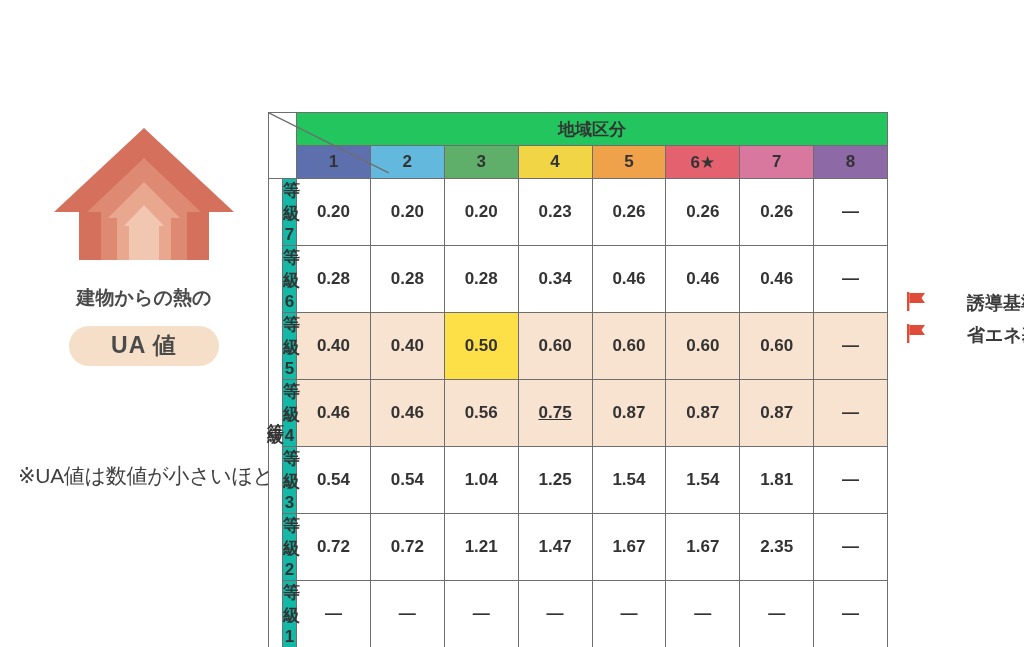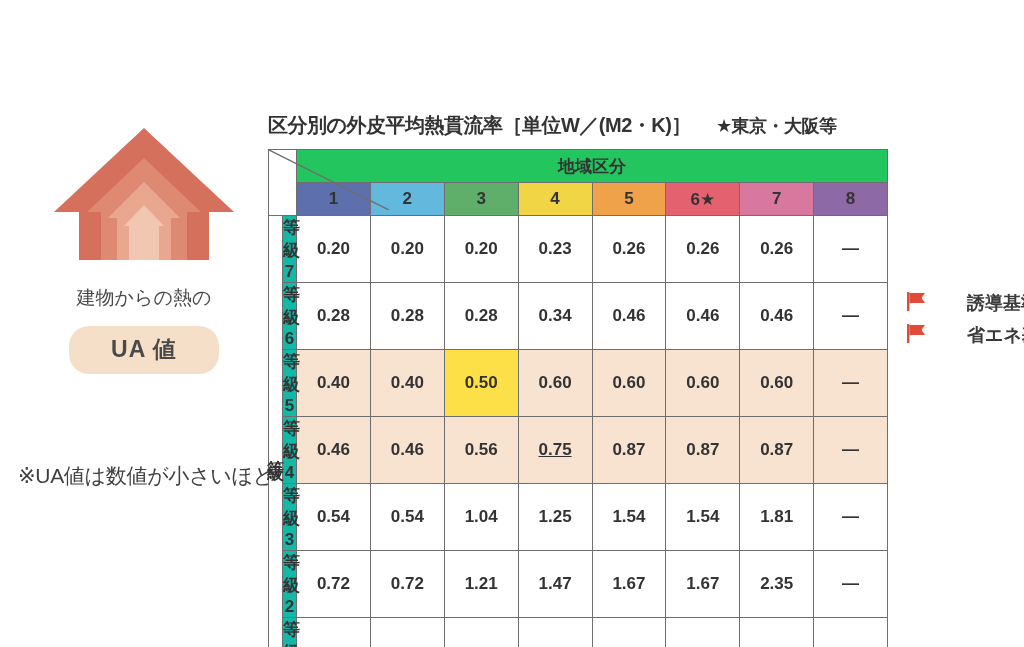--- a/index.html
+++ b/index.html
@@ -31,35 +31,35 @@
     margin: 0 auto;
     position: relative;
   }
   #house-icon svg { display: block; }
 
   #left-caption {
     margin-top: 14px;
     font-size: 19px;
     line-height: 1.45;
     color: #4a4a4a;
-    font-weight: 400;
+    font-weight: 700;
   }
 
   #left-title {
     margin-top: 16px;
     font-size: 27px;
     font-weight: 700;
     color: #e2824f;
     letter-spacing: -0.5px;
   }
 
   #ua-pill {
     margin: 14px auto 0;
     width: 150px;
-    height: 48px;
+    height: 40px;
     border-radius: 20px;
     background: #f6dfc8;
     color: #4a4a4a;
     font-size: 23px;
     font-weight: 700;
     display: flex;
     align-items: center;
     justify-content: center;
     letter-spacing: 1px;
   }
@@ -189,24 +189,20 @@
   </div>
 
 
   <div id="ua-pill">UA 値</div>
 </div>
 
 <div id="footnote">※UA値は数値が小さいほど省エネ性能が高いことを示します。</div>
 
 <div id="table-wrap">
 
-  <div id="table-heading">
-    <span>区分別の外皮平均熱貫流率［単位W／(M2・K)］</span>
-    <span class="star-note">★東京・大阪等</span>
-  </div>
 
   <table id="ua-table">
     <tbody id="table-body">
         <tr>
           <td class="corner" colspan="2" rowspan="2">
             <svg width="120" height="60" viewBox="0 0 120 60" preserveAspectRatio="none">
               <line x1="0" y1="0" x2="120" y2="60" stroke="#6e6e6e" stroke-width="1.4"></line>
             </svg>
           </td>
           <th class="region-head" colspan="8">地域区分</th>

